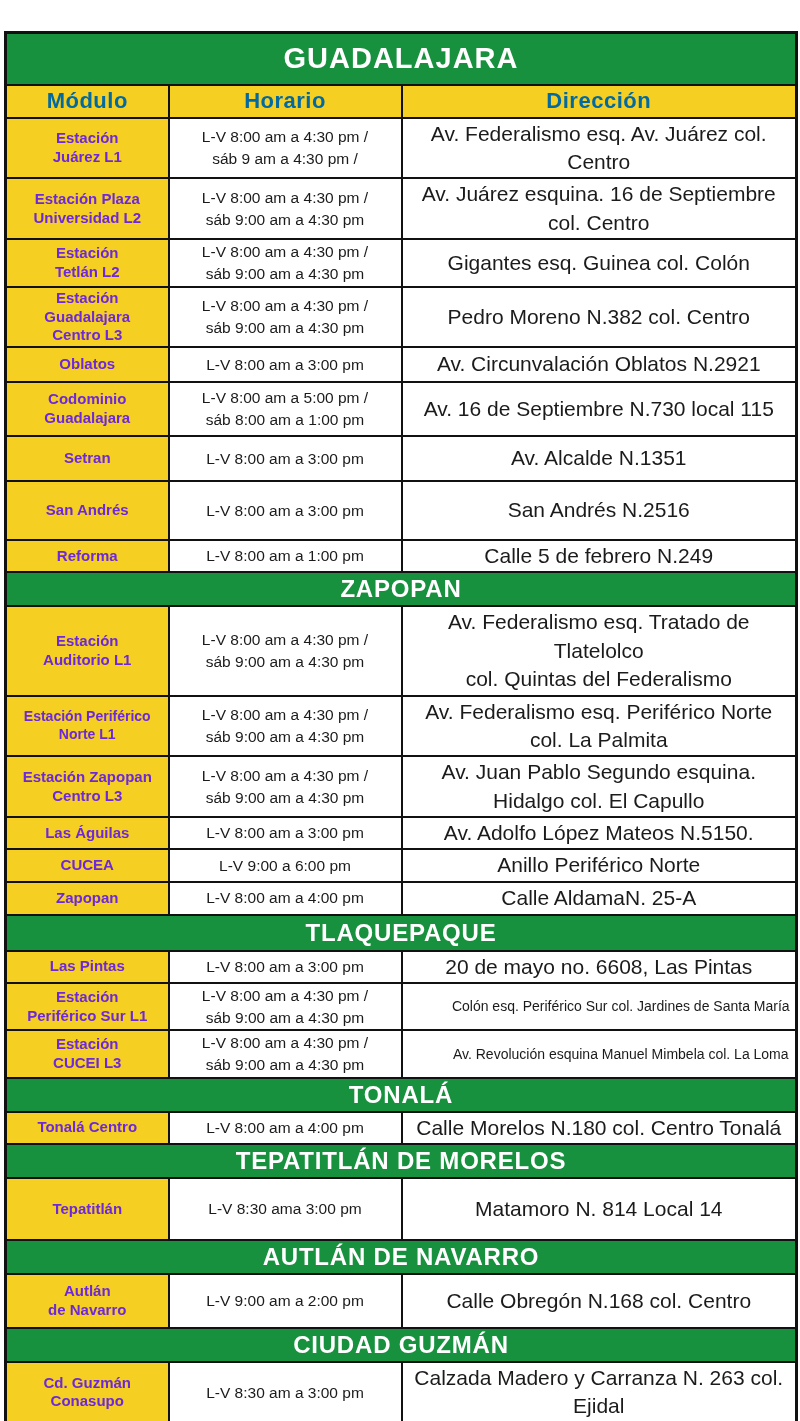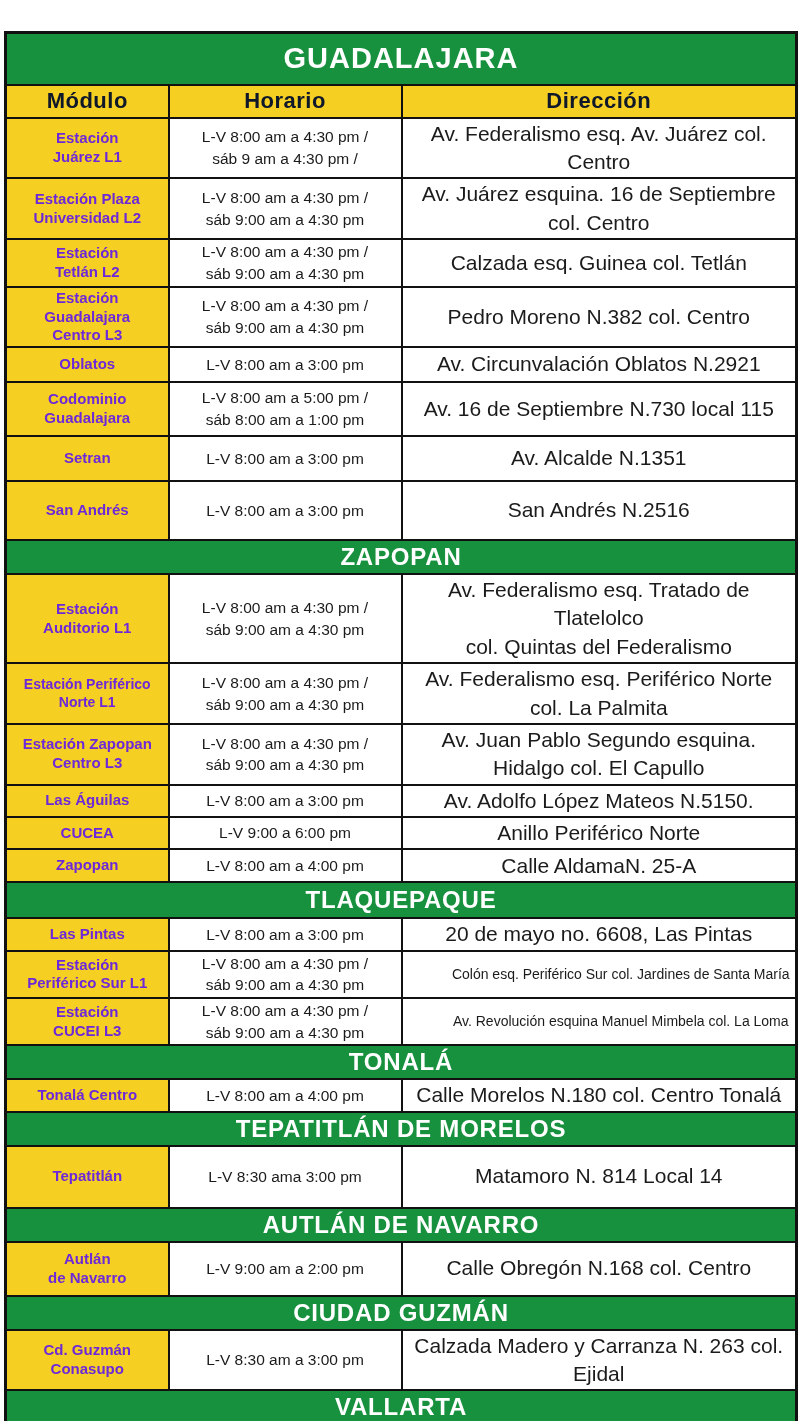--- a/index.html
+++ b/index.html
@@ -36,21 +36,21 @@
     color: #ffffff;
     font-weight: bold;
     font-size: 24px;
     letter-spacing: 0.8px;
     white-space: normal;
     padding: 2px 4px;
   }
   tr.section.lg td { font-size: 29px; letter-spacing: 1px; }
   tr.cols td {
     background: #F5D022;
-    color: #0f172a;
+    color: #0369a1;
     font-weight: bold;
     font-size: 22px;
     letter-spacing: 0.5px;
     white-space: normal;
   }
   td.mod {
     background: #F5D022;
     font-weight: bold;
     font-size: 15px;
     line-height: 1.25;
@@ -93,21 +93,21 @@
 Universidad L2</td>
       <td class="hor">L-V 8:00 am a 4:30 pm /
 sáb 9:00 am a 4:30 pm</td>
       <td class="dir">Av. Juárez esquina. 16 de Septiembre col. Centro</td>
     </tr>
     <tr style="height:48px">
       <td class="mod">Estación
 Tetlán L2</td>
       <td class="hor">L-V 8:00 am a 4:30 pm /
 sáb 9:00 am a 4:30 pm</td>
-      <td class="dir">Calzada esq. Guinea col. Tetlán</td>
+      <td class="dir">Gigantes esq. Guinea col. Colón</td>
     </tr>
     <tr style="height:55px">
       <td class="mod">Estación
 Guadalajara
 Centro L3</td>
       <td class="hor">L-V 8:00 am a 4:30 pm /
 sáb 9:00 am a 4:30 pm</td>
       <td class="dir">Pedro Moreno N.382 col. Centro</td>
     </tr>
     <tr style="height:35px">
@@ -125,20 +125,25 @@
     <tr style="height:45px">
       <td class="mod">Setran</td>
       <td class="hor">L-V 8:00 am a 3:00 pm</td>
       <td class="dir">Av. Alcalde N.1351</td>
     </tr>
     <tr style="height:59px">
       <td class="mod">San Andrés</td>
       <td class="hor">L-V 8:00 am a 3:00 pm</td>
       <td class="dir">San Andrés N.2516</td>
     </tr>
+    <tr style="height:25px">
+      <td class="mod">Reforma</td>
+      <td class="hor">L-V 8:00 am a 1:00 pm</td>
+      <td class="dir">Calle 5 de febrero N.249</td>
+    </tr>
 
     <tr class="section" style="height:34px">
       <td colspan="3">ZAPOPAN</td>
     </tr>
     <tr style="height:56px">
       <td class="mod">Estación
 Auditorio L1</td>
       <td class="hor">L-V 8:00 am a 4:30 pm /
 sáb 9:00 am a 4:30 pm</td>
       <td class="dir">Av. Federalismo esq. Tratado de Tlatelolco

